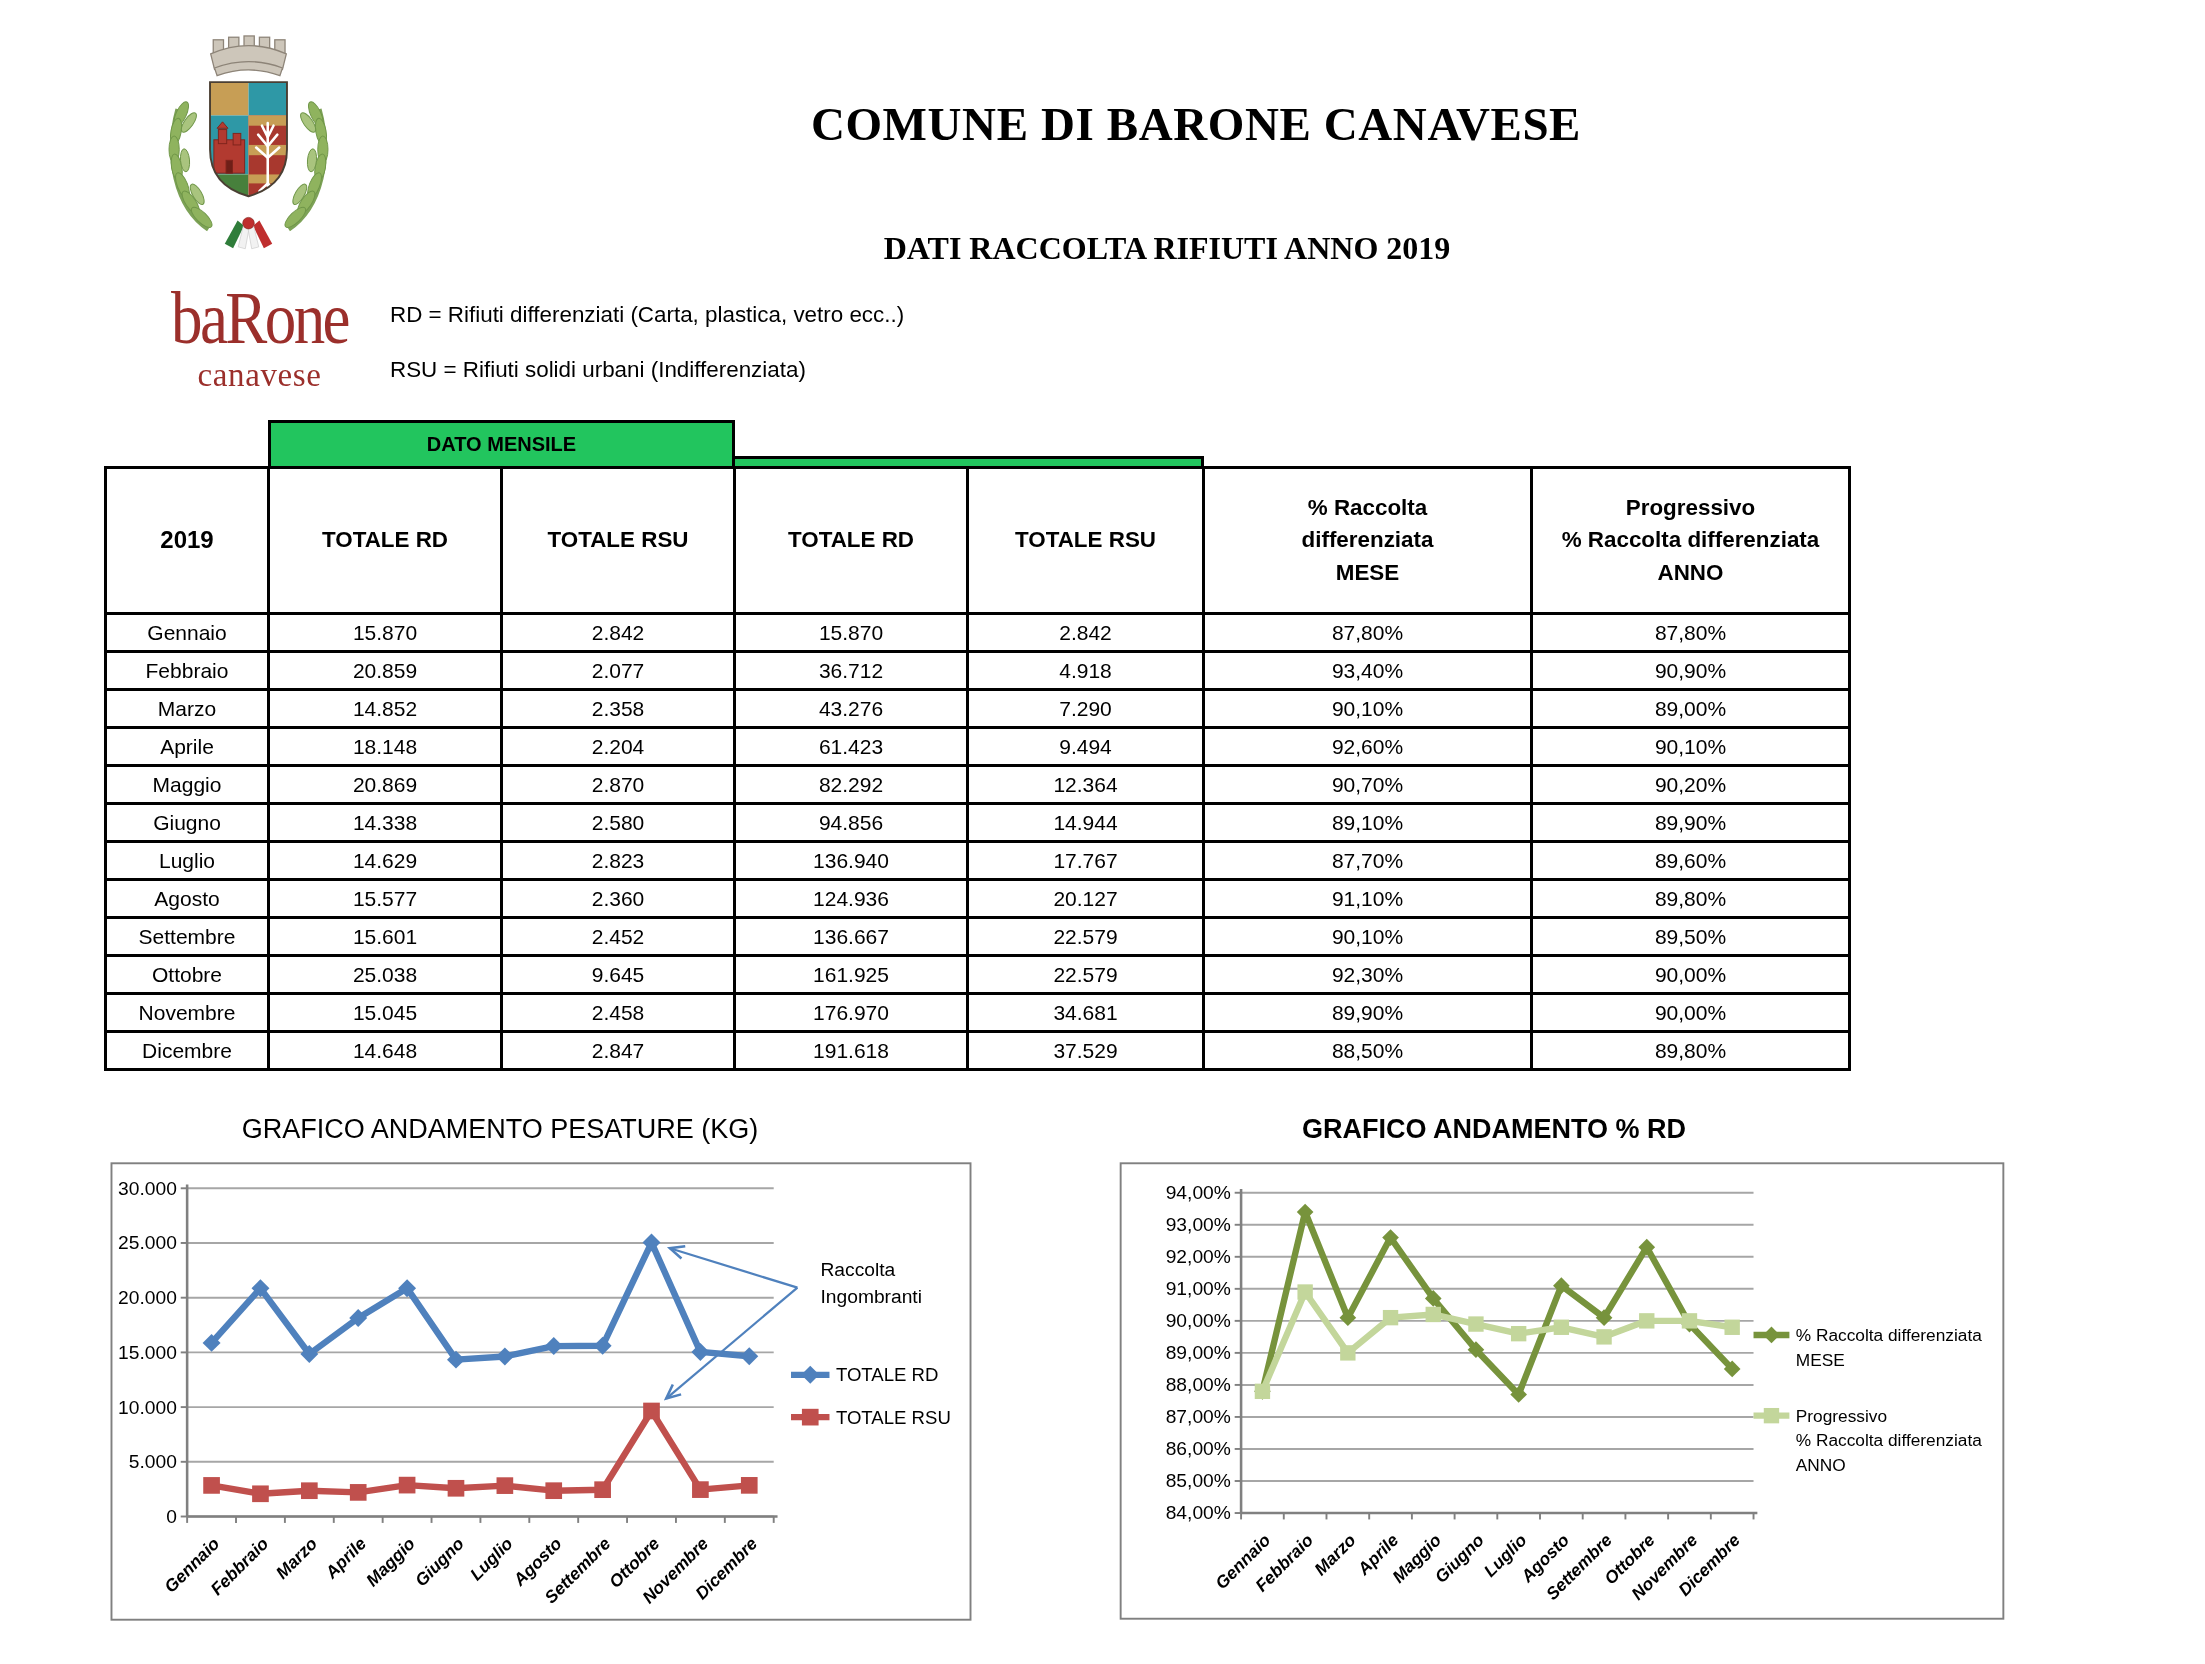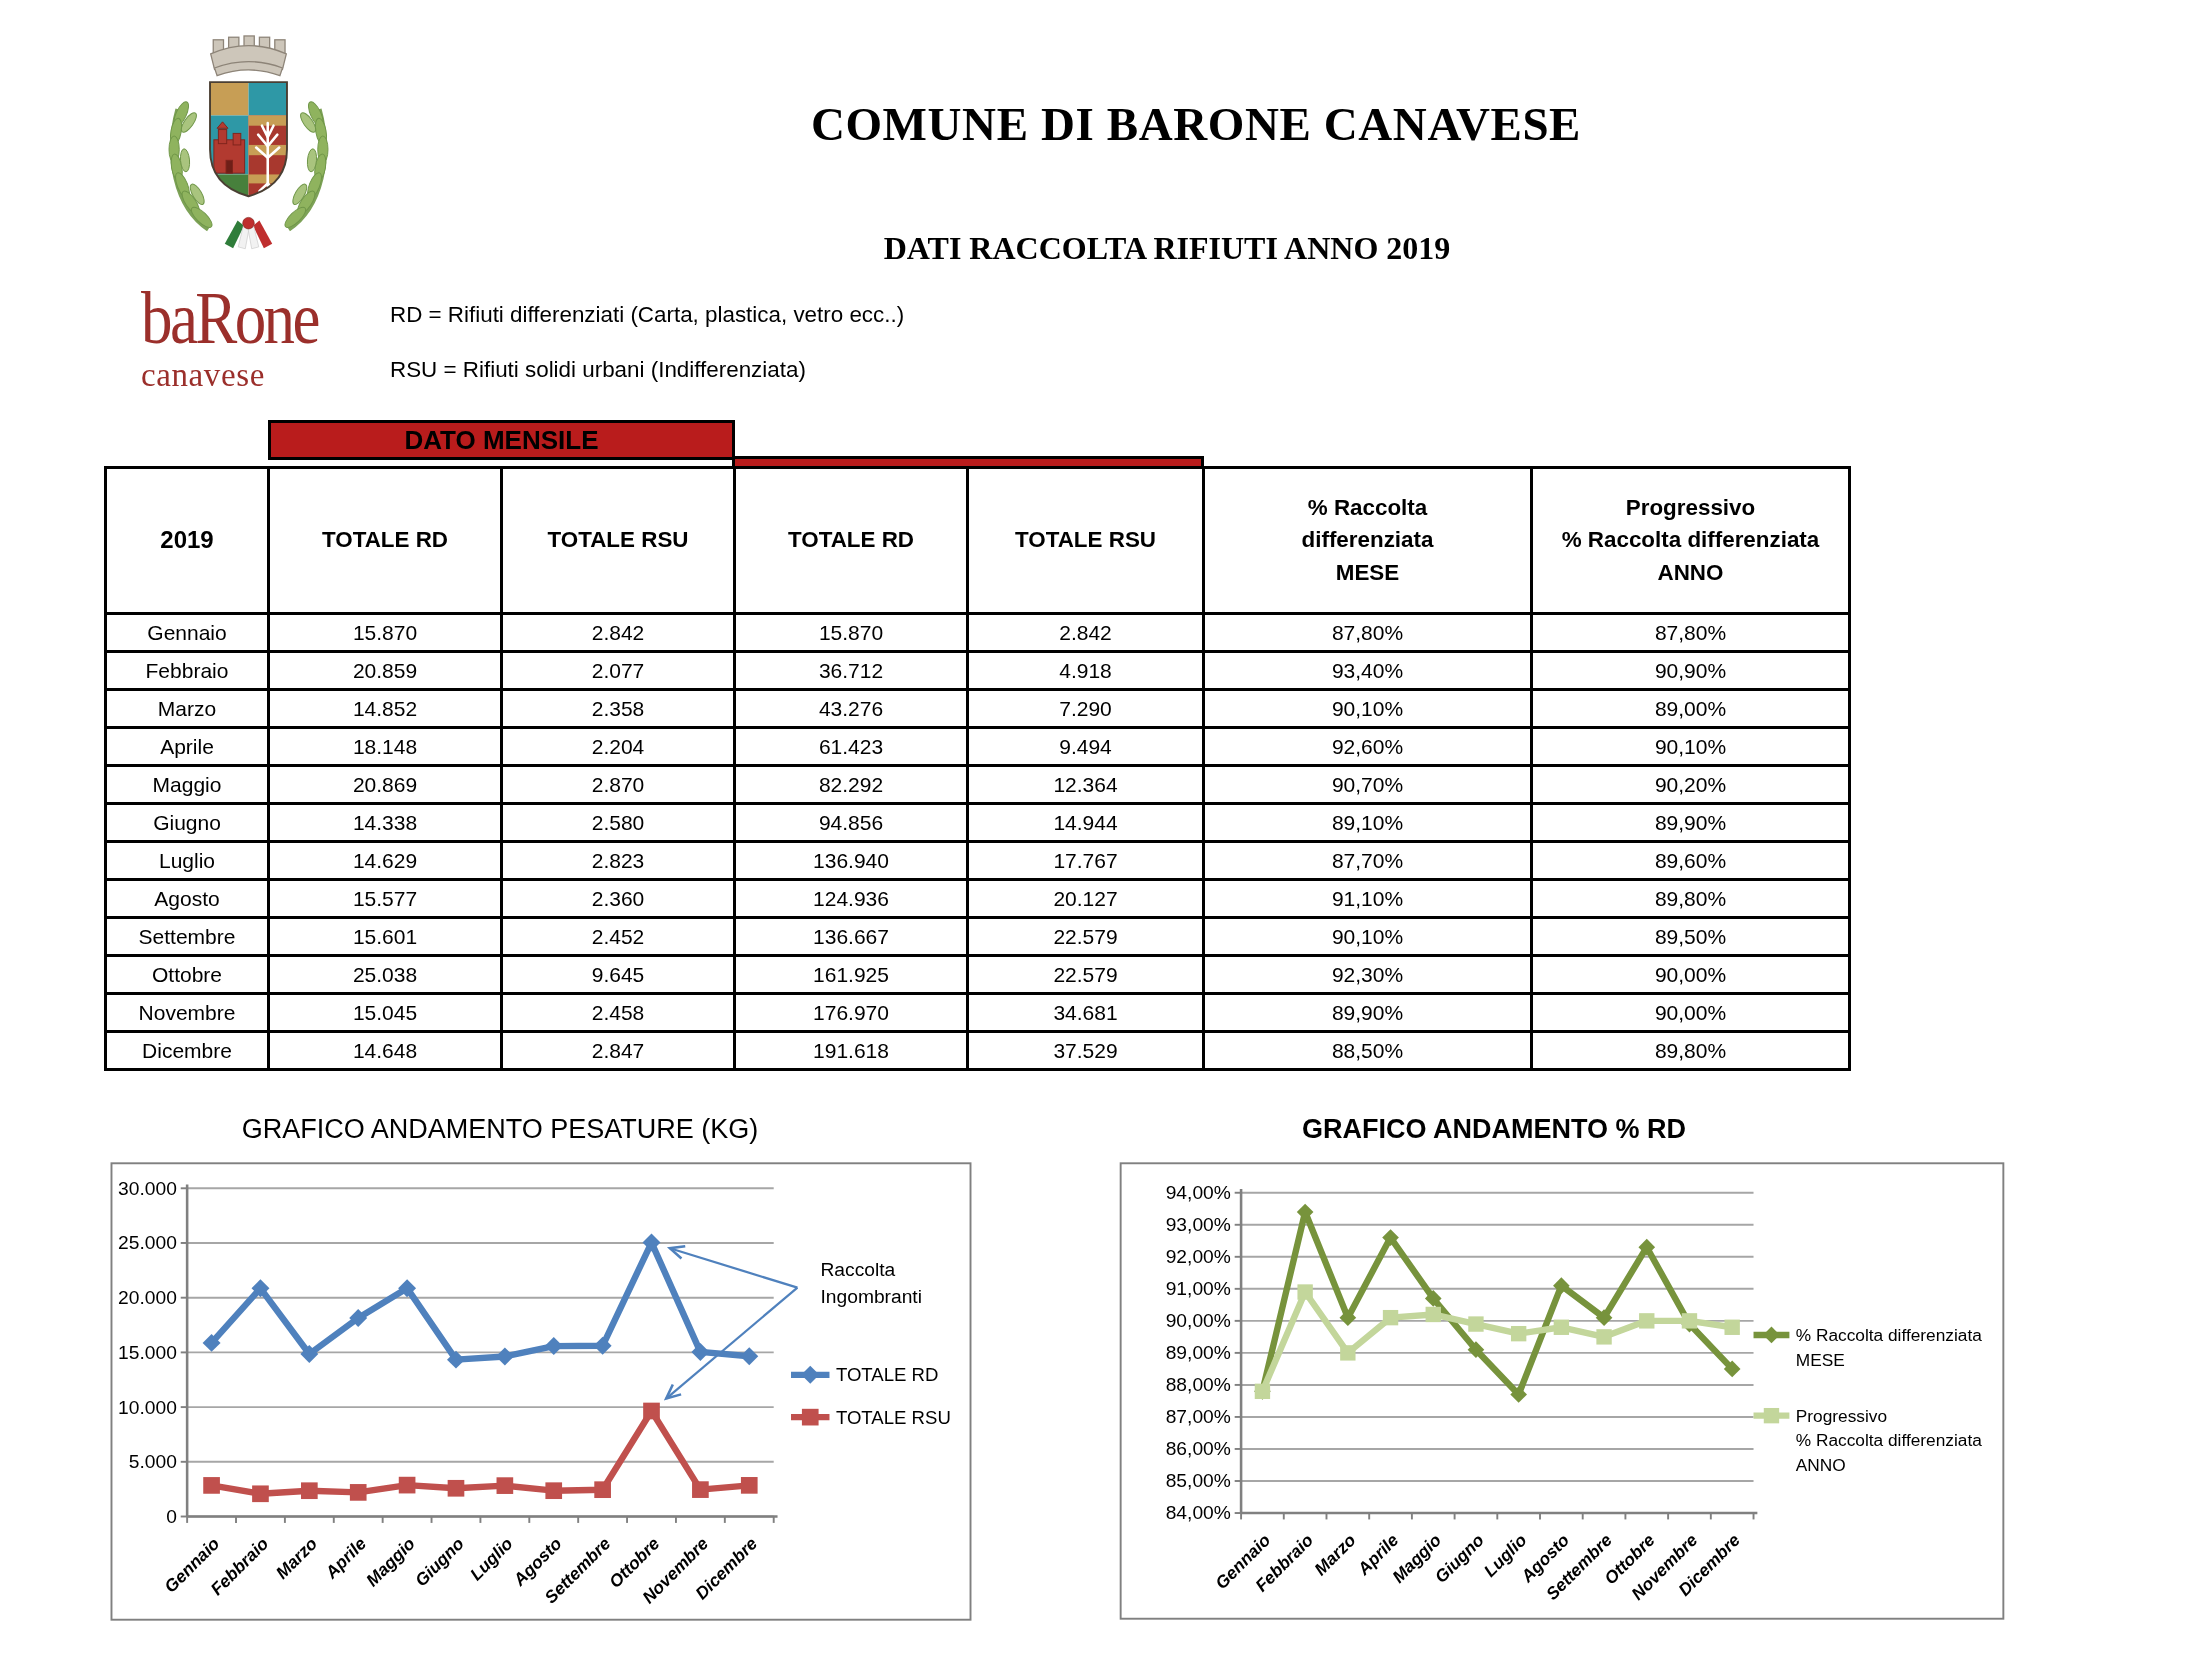--- a/index.html
+++ b/index.html
@@ -7,30 +7,30 @@
   body { font-family:"Liberation Sans", sans-serif; color:#000; }
   .page { position:relative; width:2205px; height:1664px; background:#fff; overflow:hidden; }
 
   .doc-title { position:absolute; left:667px; top:97px; width:1058px; text-align:center;
                font-family:"Liberation Serif", serif; font-weight:bold; font-size:47px; letter-spacing:0.6px; }
   .doc-subtitle { position:absolute; left:667px; top:230px; width:1000px; text-align:center;
                   font-family:"Liberation Serif", serif; font-weight:bold; font-size:32px; }
 
   .crest { position:absolute; left:149px; top:18px; }
 
-  .brand { position:absolute; left:141px; top:282px; width:237px; 
+  .brand { position:absolute; left:141px; top:282px; width:237px; text-align:center;
            color:#9b2f2b; font-family:"Liberation Serif", serif; }
   .brand-line1 { font-size:63px; line-height:1.0; letter-spacing:-2.6px; transform:scaleY(1.18); transform-origin:top center; }
   .brand-line2 { font-size:33px; letter-spacing:0.6px; margin-top:12px; }
 
   .defs-block { position:absolute; left:390px; top:302px; font-size:22.4px; }
   .def-line { margin-bottom:29px; }
 
   .group-row { position:absolute; left:268px; top:420px; display:flex; }
-  .group-box { height:40px; border:3.2px solid #000; background:#b91c1c; font-weight:bold; font-size:26px;
+  .group-box { height:49px; border:3.2px solid #000; background:#22c55e; font-weight:bold; font-size:20px;
                display:flex; align-items:center; justify-content:center; }
   .group-box.b2 { margin-left:-3.2px;margin-top:36px; }
 
   table.data { position:absolute; left:104px; top:466px; width:1746px; border-collapse:collapse;
                table-layout:fixed; background:#fff; border:3.8px solid #000; }
   table.data th, table.data td { border:3.2px solid #000; text-align:center; vertical-align:middle; padding:0 2.6px; }
   table.data th { font-weight:bold; font-size:22.4px; white-space:pre-line; height:146px; line-height:1.45; }
   table.data td { font-size:21px; height:38px; }
 
   .chart-title { position:absolute; font-size:27px; text-align:center; }

